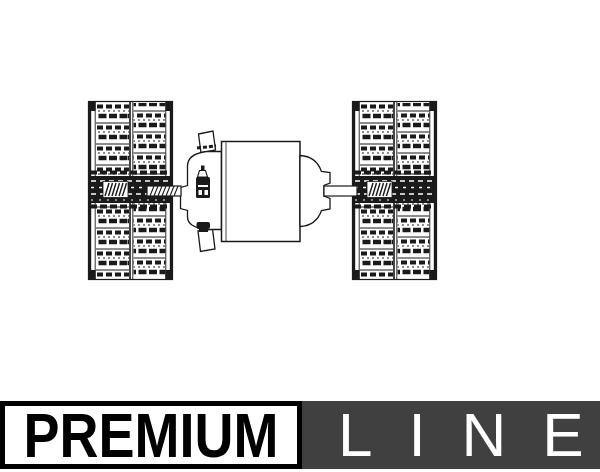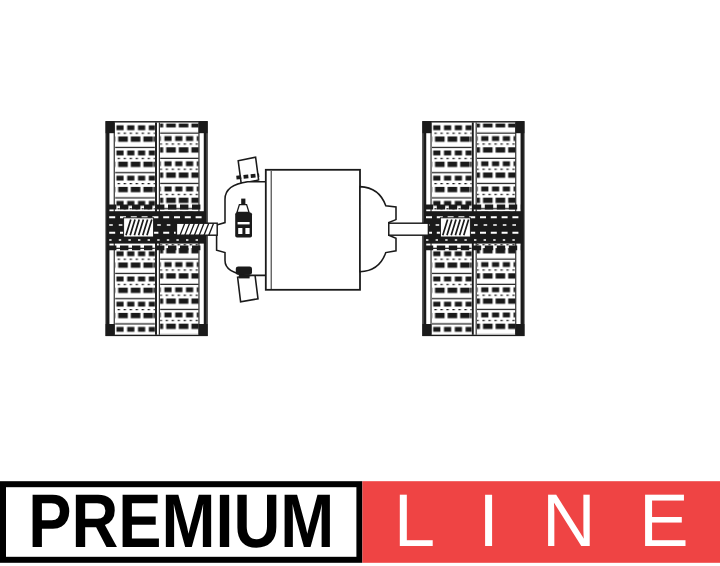--- a/index.html
+++ b/index.html
@@ -32,22 +32,22 @@
     font-weight:700;
     color:#000000;
     letter-spacing:0px;
     transform:scaleY(1.17);
     white-space:nowrap;
     line-height:1;
   }
   .line-box{
     box-sizing:border-box;
     flex:1;height:68px;
-    background:#ef4444;
-    display:flex;align-items:center;justify-content:center;
+    background:#404040;
+    display:flex;align-items:center;
     overflow:hidden;
   }
   .line-box span{
     font-size:62px;
     font-weight:400;
     color:#ffffff;
     letter-spacing:0.58em;
     padding-left:0.58em; 
     white-space:nowrap;
     line-height:1;

